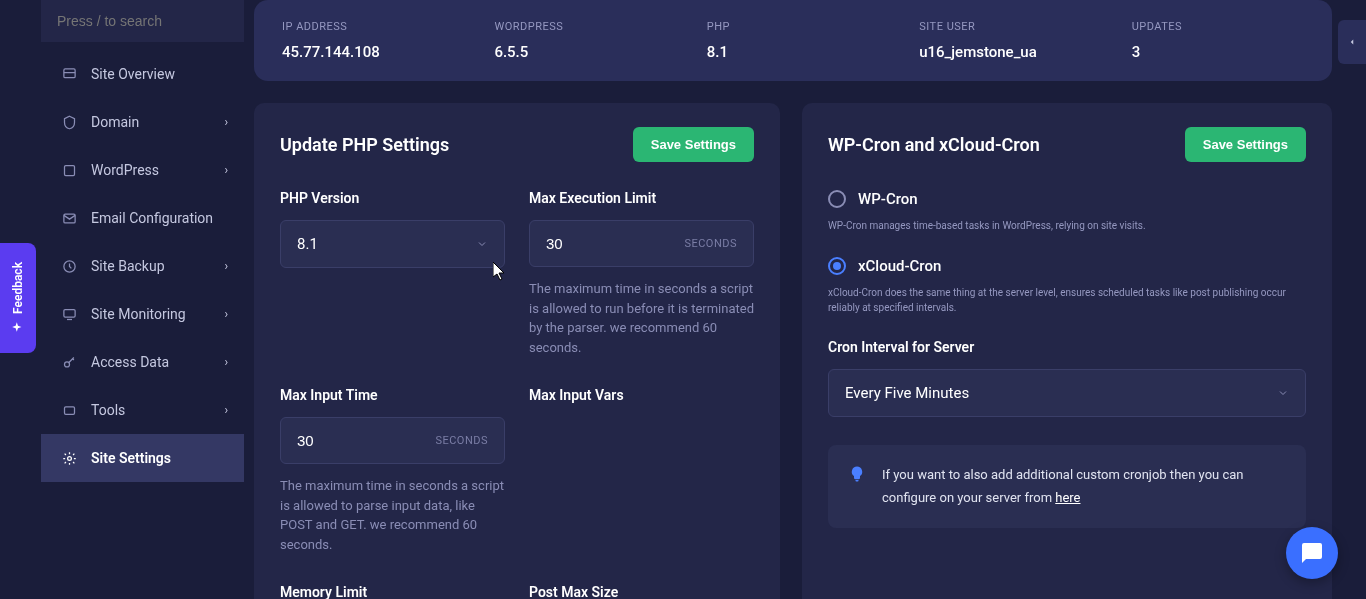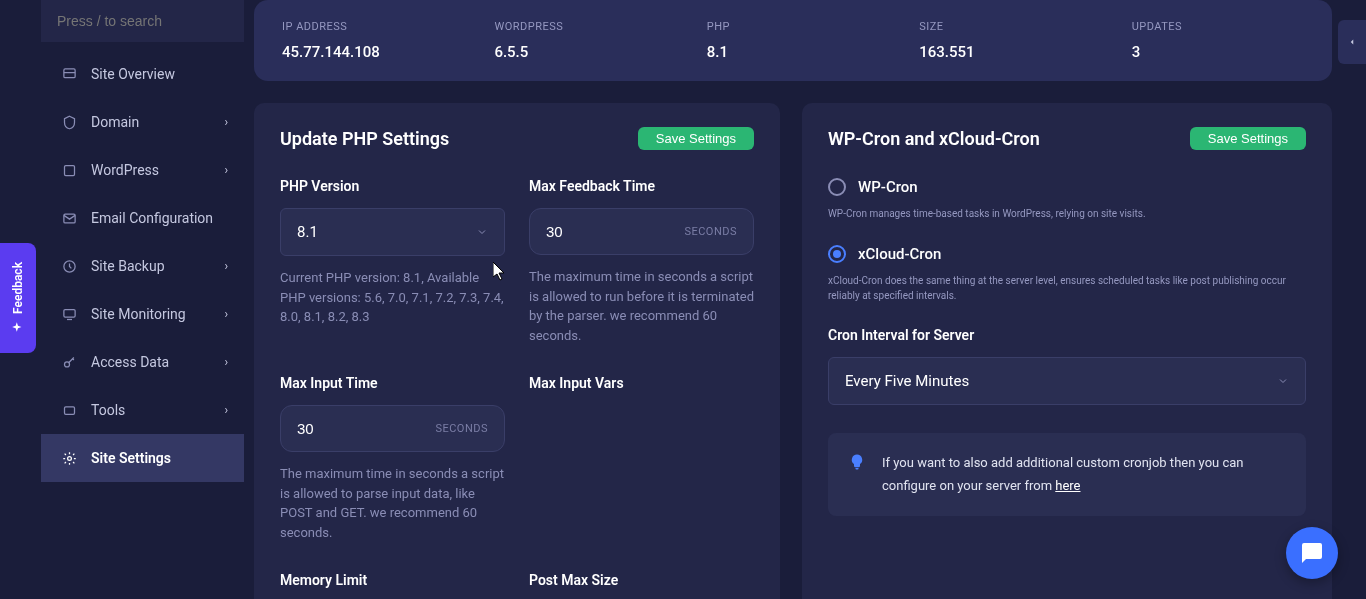--- a/index.html
+++ b/index.html
@@ -27,26 +27,26 @@
 .info-label { font-size: 11px; color: #9598c0; letter-spacing: 0.5px; margin-bottom: 10px; }
 .info-value { font-size: 15px; color: #fff; font-weight: 500; }
 
 .panels { display: flex; gap: 22px; }
 .panel { background: #232648; border-radius: 10px; padding: 24px 26px; }
 .panel-left { width: 526px; }
 .panel-right { flex: 1; }
 
 .panel-header { display: flex; justify-content: space-between; align-items: center; margin-bottom: 28px; }
 .panel-title { font-size: 18px; font-weight: 600; color: #fff; }
-.save-btn { background: #2bb673; color: #fff; border: none; padding: 4px 18px; border-radius: 6px; font-size: 13px; font-weight: 400; cursor: pointer; }
+.save-btn { background: #2bb673; color: #fff; border: none; padding: 10px 18px; border-radius: 6px; font-size: 13px; font-weight: 700; cursor: pointer; }
 
 .form-row { display: flex; gap: 24px; margin-bottom: 30px; }
 .form-col { flex: 1; }
 .form-label { font-size: 14px; font-weight: 600; color: #fff; margin-bottom: 14px; display: block; }
-.form-control { background: #2a2e52; border: 1px solid #3a3e68; border-radius: 12px; padding: 14px 16px; display: flex; align-items: center; justify-content: space-between; margin-bottom: 12px; }
+.form-control { background: #2a2e52; border: 1px solid #3a3e68; border-radius: 6px; padding: 14px 16px; display: flex; align-items: center; justify-content: space-between; margin-bottom: 12px; }
 .form-control input { background: transparent; border: none; color: #fff; font-size: 15px; outline: none; width: 60%; }
 .form-unit { color: #7a7da5; font-size: 11px; letter-spacing: 0.5px; }
 .form-select { background: #2a2e52; border: 1px solid #3a3e68; border-radius: 6px; padding: 14px 16px; display: flex; align-items: center; justify-content: space-between; cursor: pointer; margin-bottom: 12px; }
 .form-select-value { color: #fff; font-size: 15px; }
 .form-help { font-size: 13px; color: #8a8db5; line-height: 1.5; }
 
 .radio-item { display: flex; margin-bottom: 10px; cursor: pointer; }
 .radio-circle { width: 18px; height: 18px; border: 2px solid #8a8db5; border-radius: 50%; margin-right: 12px; display: flex; align-items: center; justify-content: center; }
 .radio-circle.checked { border-color: #4a7fff; }
 .radio-dot { width: 8px; height: 8px; background: #4a7fff; border-radius: 50%; }
@@ -182,22 +182,22 @@
     </div>
     <div class="info-item">
       <div class="info-label">WORDPRESS</div>
       <div class="info-value">6.5.5</div>
     </div>
     <div class="info-item">
       <div class="info-label">PHP</div>
       <div class="info-value">8.1</div>
     </div>
     <div class="info-item">
-      <div class="info-label">SIZE</div>
-      <div class="info-value">163.551</div>
+      <div class="info-label">SITE USER</div>
+      <div class="info-value">u16_jemstone_ua</div>
     </div>
     <div class="info-item">
       <div class="info-label">UPDATES</div>
       <div class="info-value">3</div>
     </div>
   </div>
 
   <div class="panels">
     <div class="panel panel-left">
       <div class="panel-header">
@@ -207,24 +207,23 @@
 
       <div class="form-row">
         <div class="form-col">
           <label class="form-label">PHP Version</label>
           <div class="form-select">
             <span class="form-select-value">8.1</span>
             <svg class="chevron-down" width="12" height="12" viewBox="0 0 24 24" fill="none" stroke="currentColor" stroke-width="2">
                 <polyline points="6 9 12 15 18 9"></polyline>
               </svg>
           </div>
-          <div class="form-help">Current PHP version: 8.1, Available PHP versions: 5.6, 7.0, 7.1, 7.2, 7.3, 7.4, 8.0, 8.1, 8.2, 8.3</div>
-        </div>
-        <div class="form-col">
-          <label class="form-label">Max Feedback Time</label>
+        </div>
+        <div class="form-col">
+          <label class="form-label">Max Execution Limit</label>
           <div class="form-control">
             <input type="text" value="30" style="">
             <span class="form-unit">SECONDS</span>
           </div>
           <div class="form-help">The maximum time in seconds a script is allowed to run before it is terminated by the parser. we recommend 60 seconds.</div>
         </div>
       </div>
 
       <div class="form-row">
         <div class="form-col">

